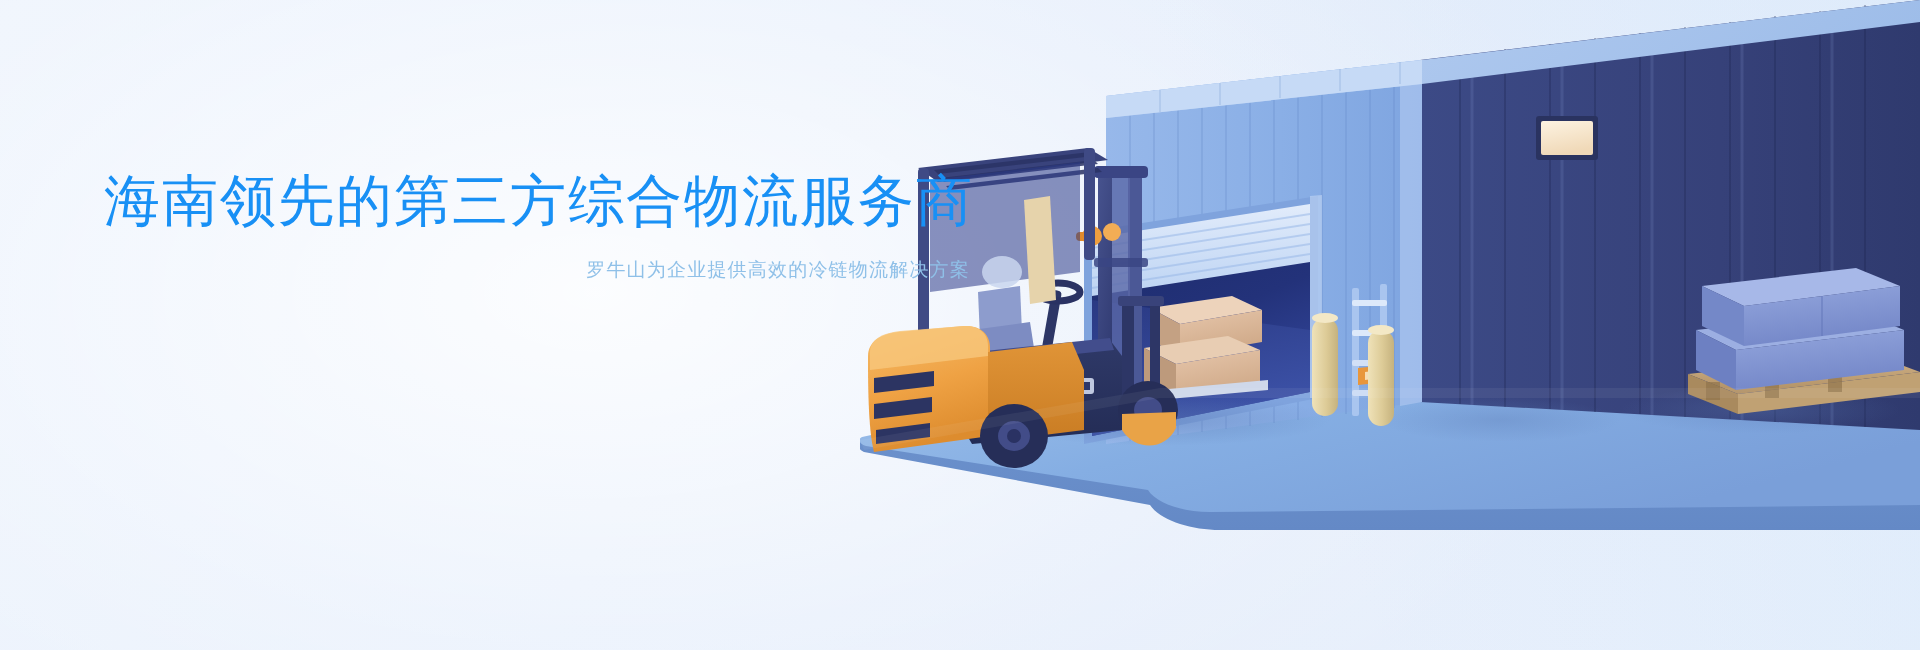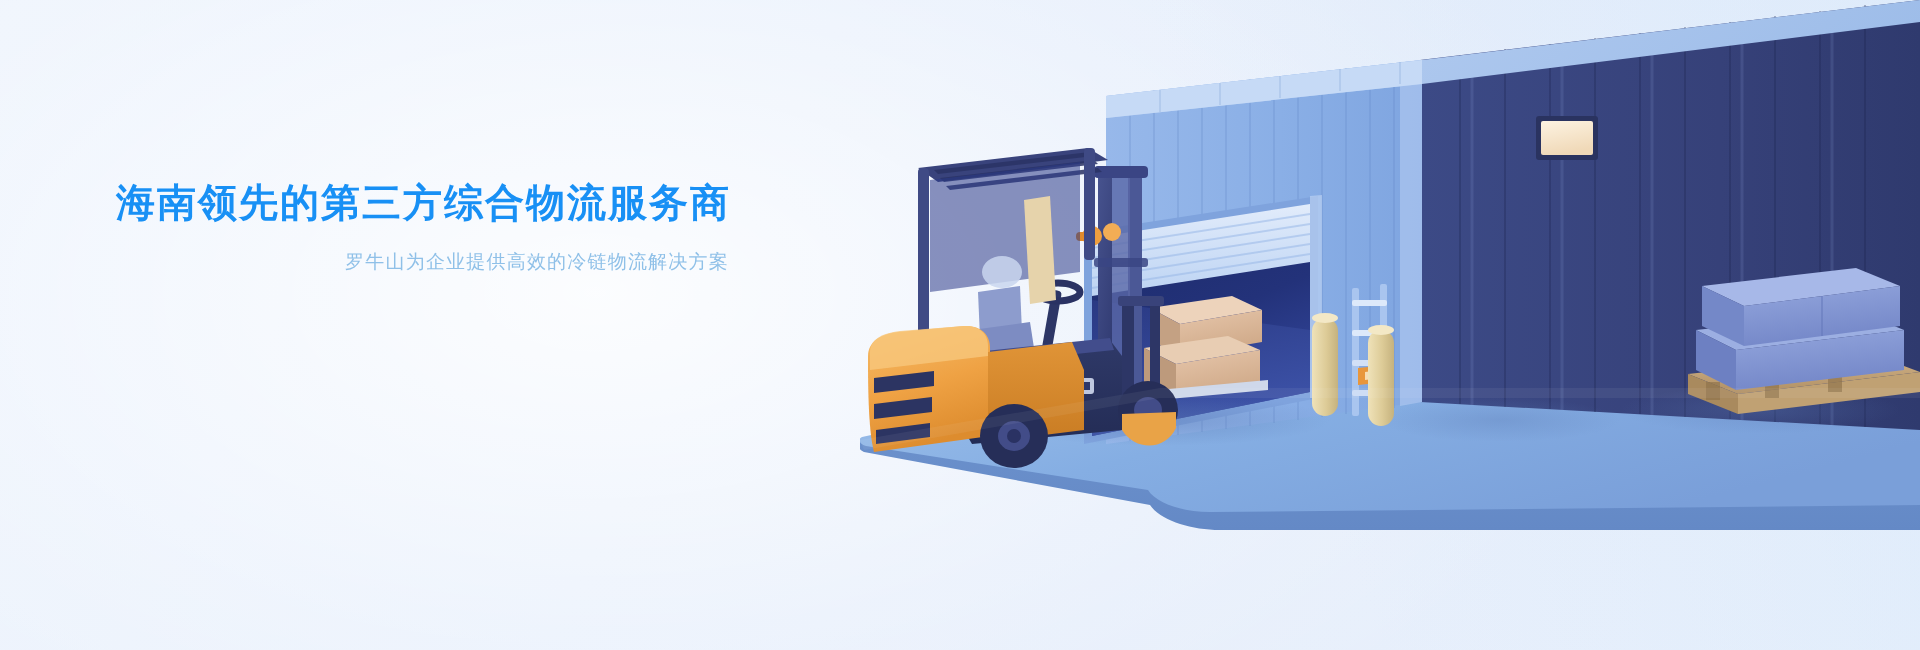--- a/index.html
+++ b/index.html
@@ -42,36 +42,36 @@
 
   
   .copy {
     position: absolute;
     left: 104px;
     top: 168px;
     width: 880px;
     z-index: 20;
   }
   .headline {
-    margin: 12px;
-    font-size: 39px;
+    margin: 0;
+    font-size: 56px;
     line-height: 1.18;
-    font-weight: 700;
+    font-weight: 400;
     letter-spacing: 2px;
     color: #1890f5;
     white-space: nowrap;
   }
   .subline {
     margin: 22px 0 0 0;
     font-size: 19px;
     line-height: 1.5;
     letter-spacing: 1.2px;
     font-weight: 400;
     color: #8fc0e8;
-    text-align: center;
+    text-align: right;
     padding-right: 14px;
   }
 
   
   .illustration {
     position: absolute;
     right: 0;
     top: 0;
     width: 1060px;
     height: 650px;

